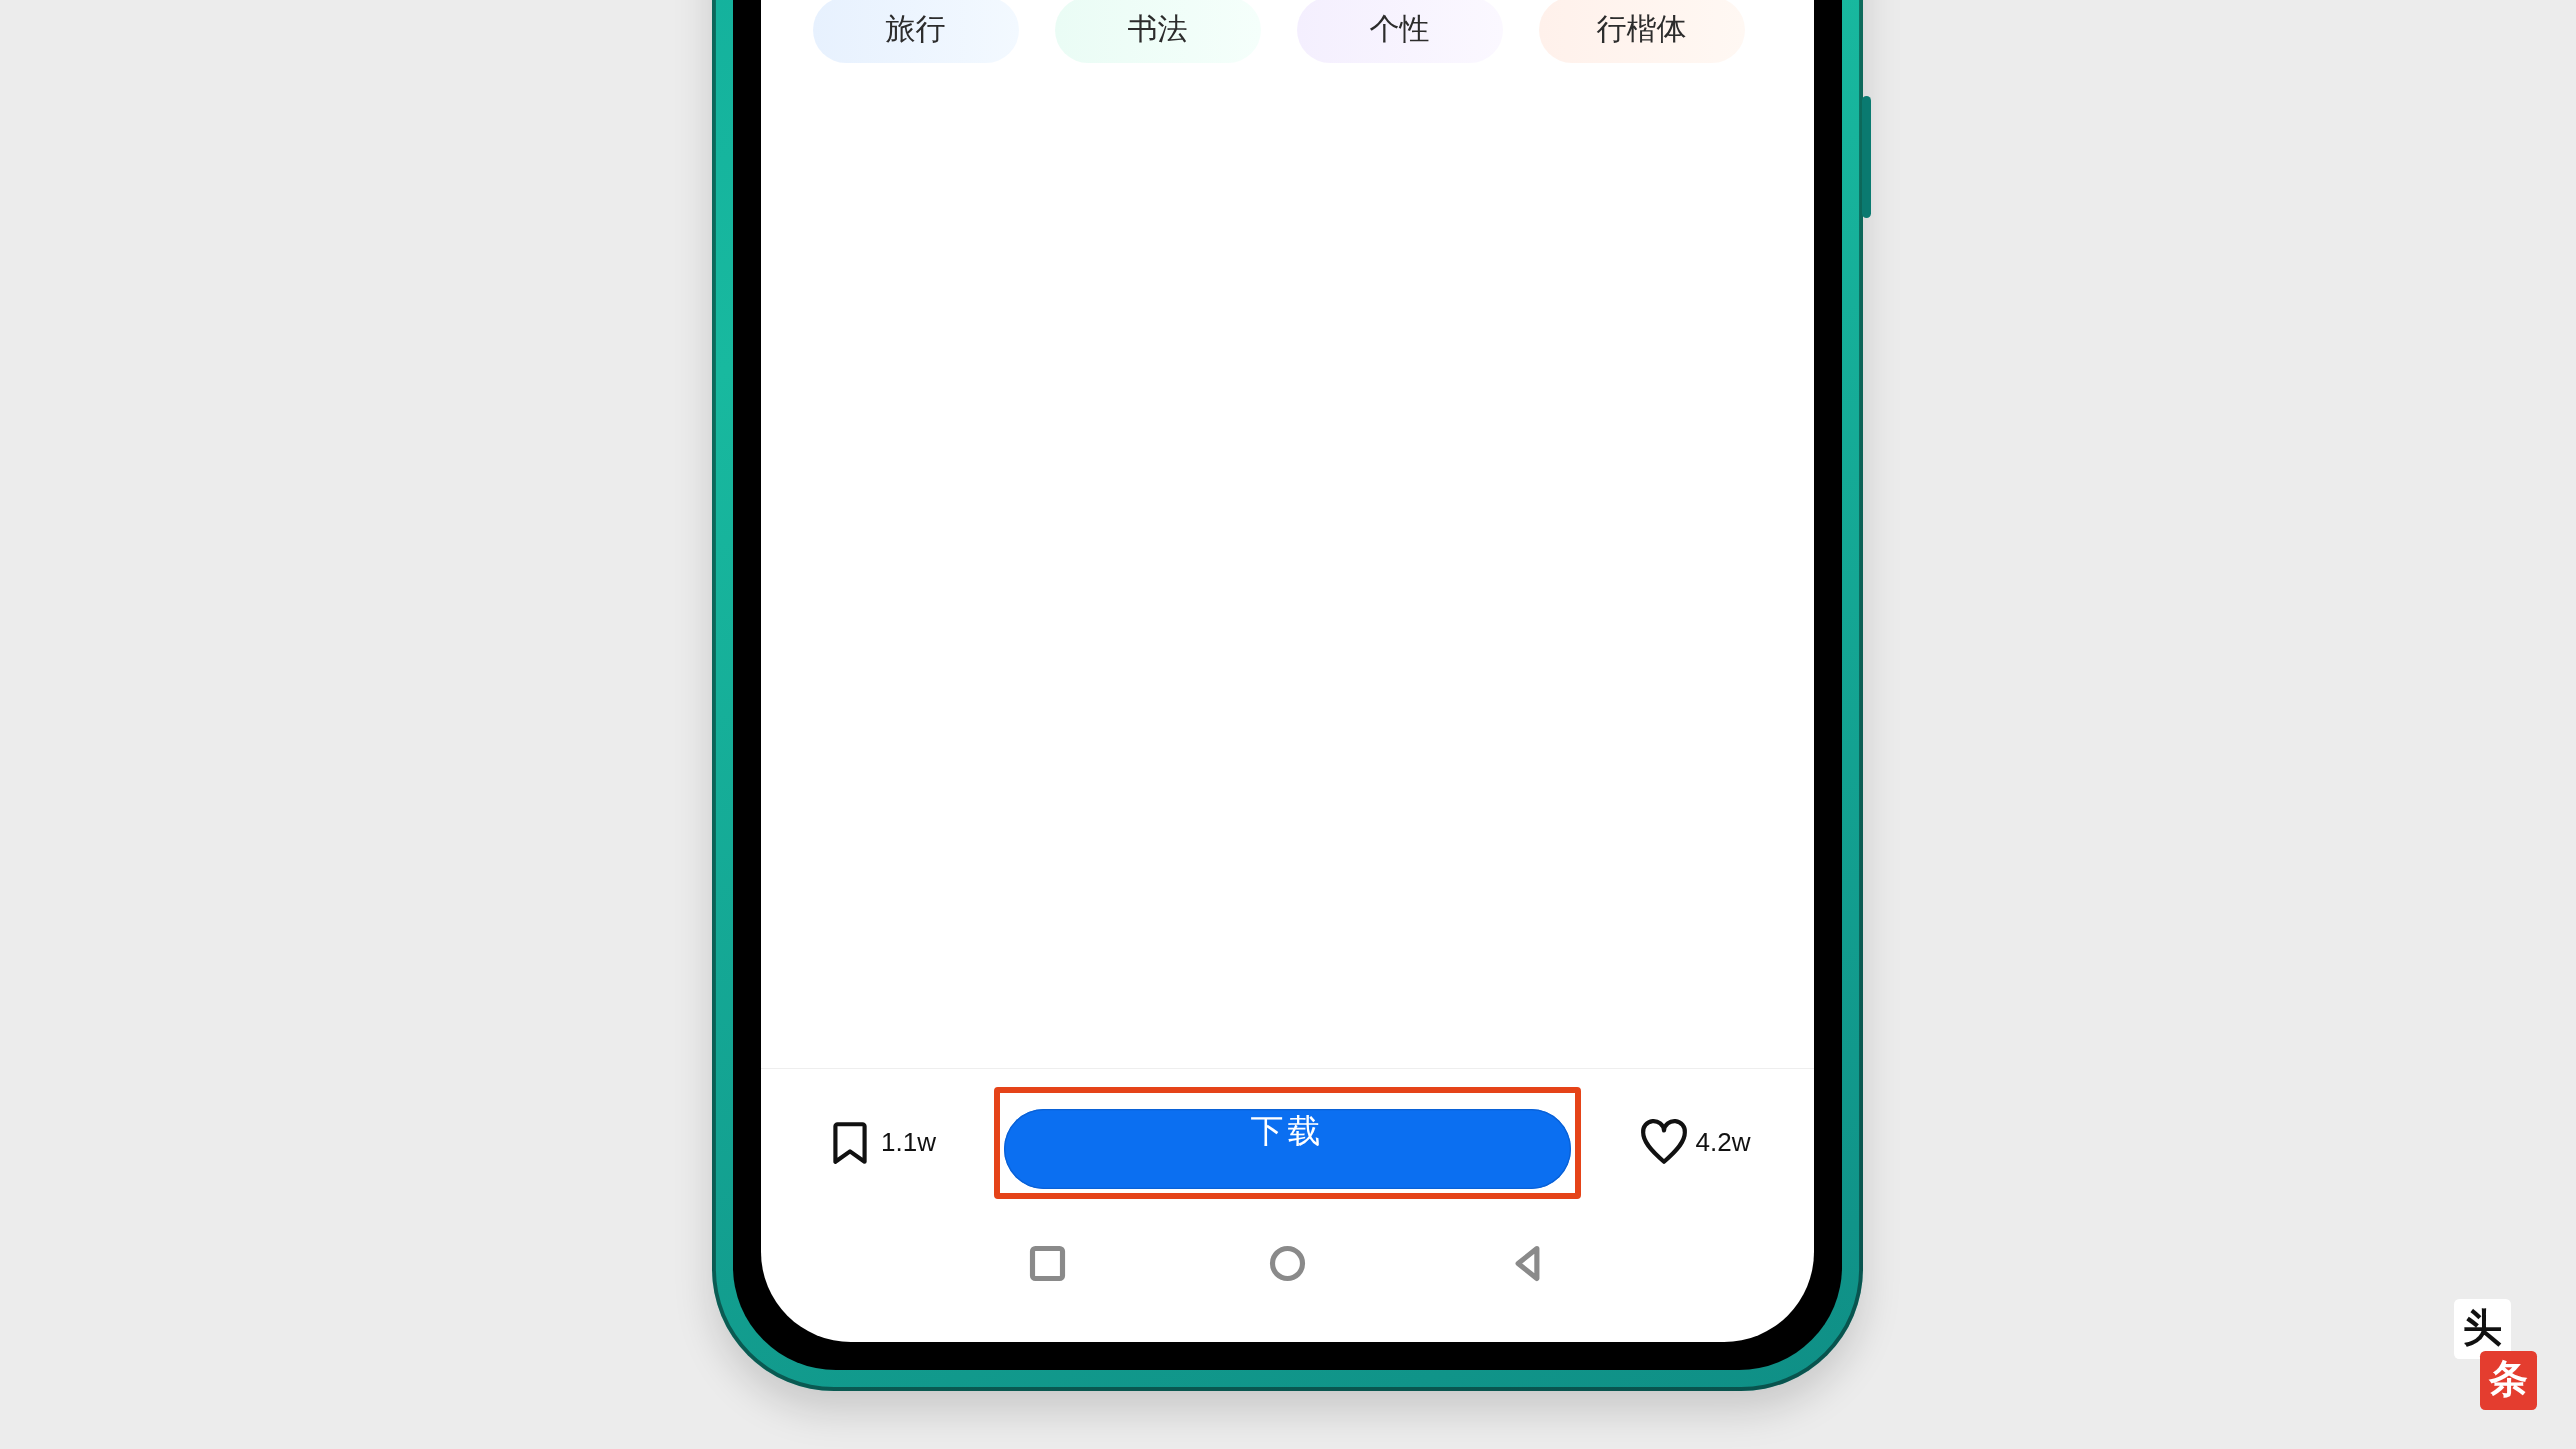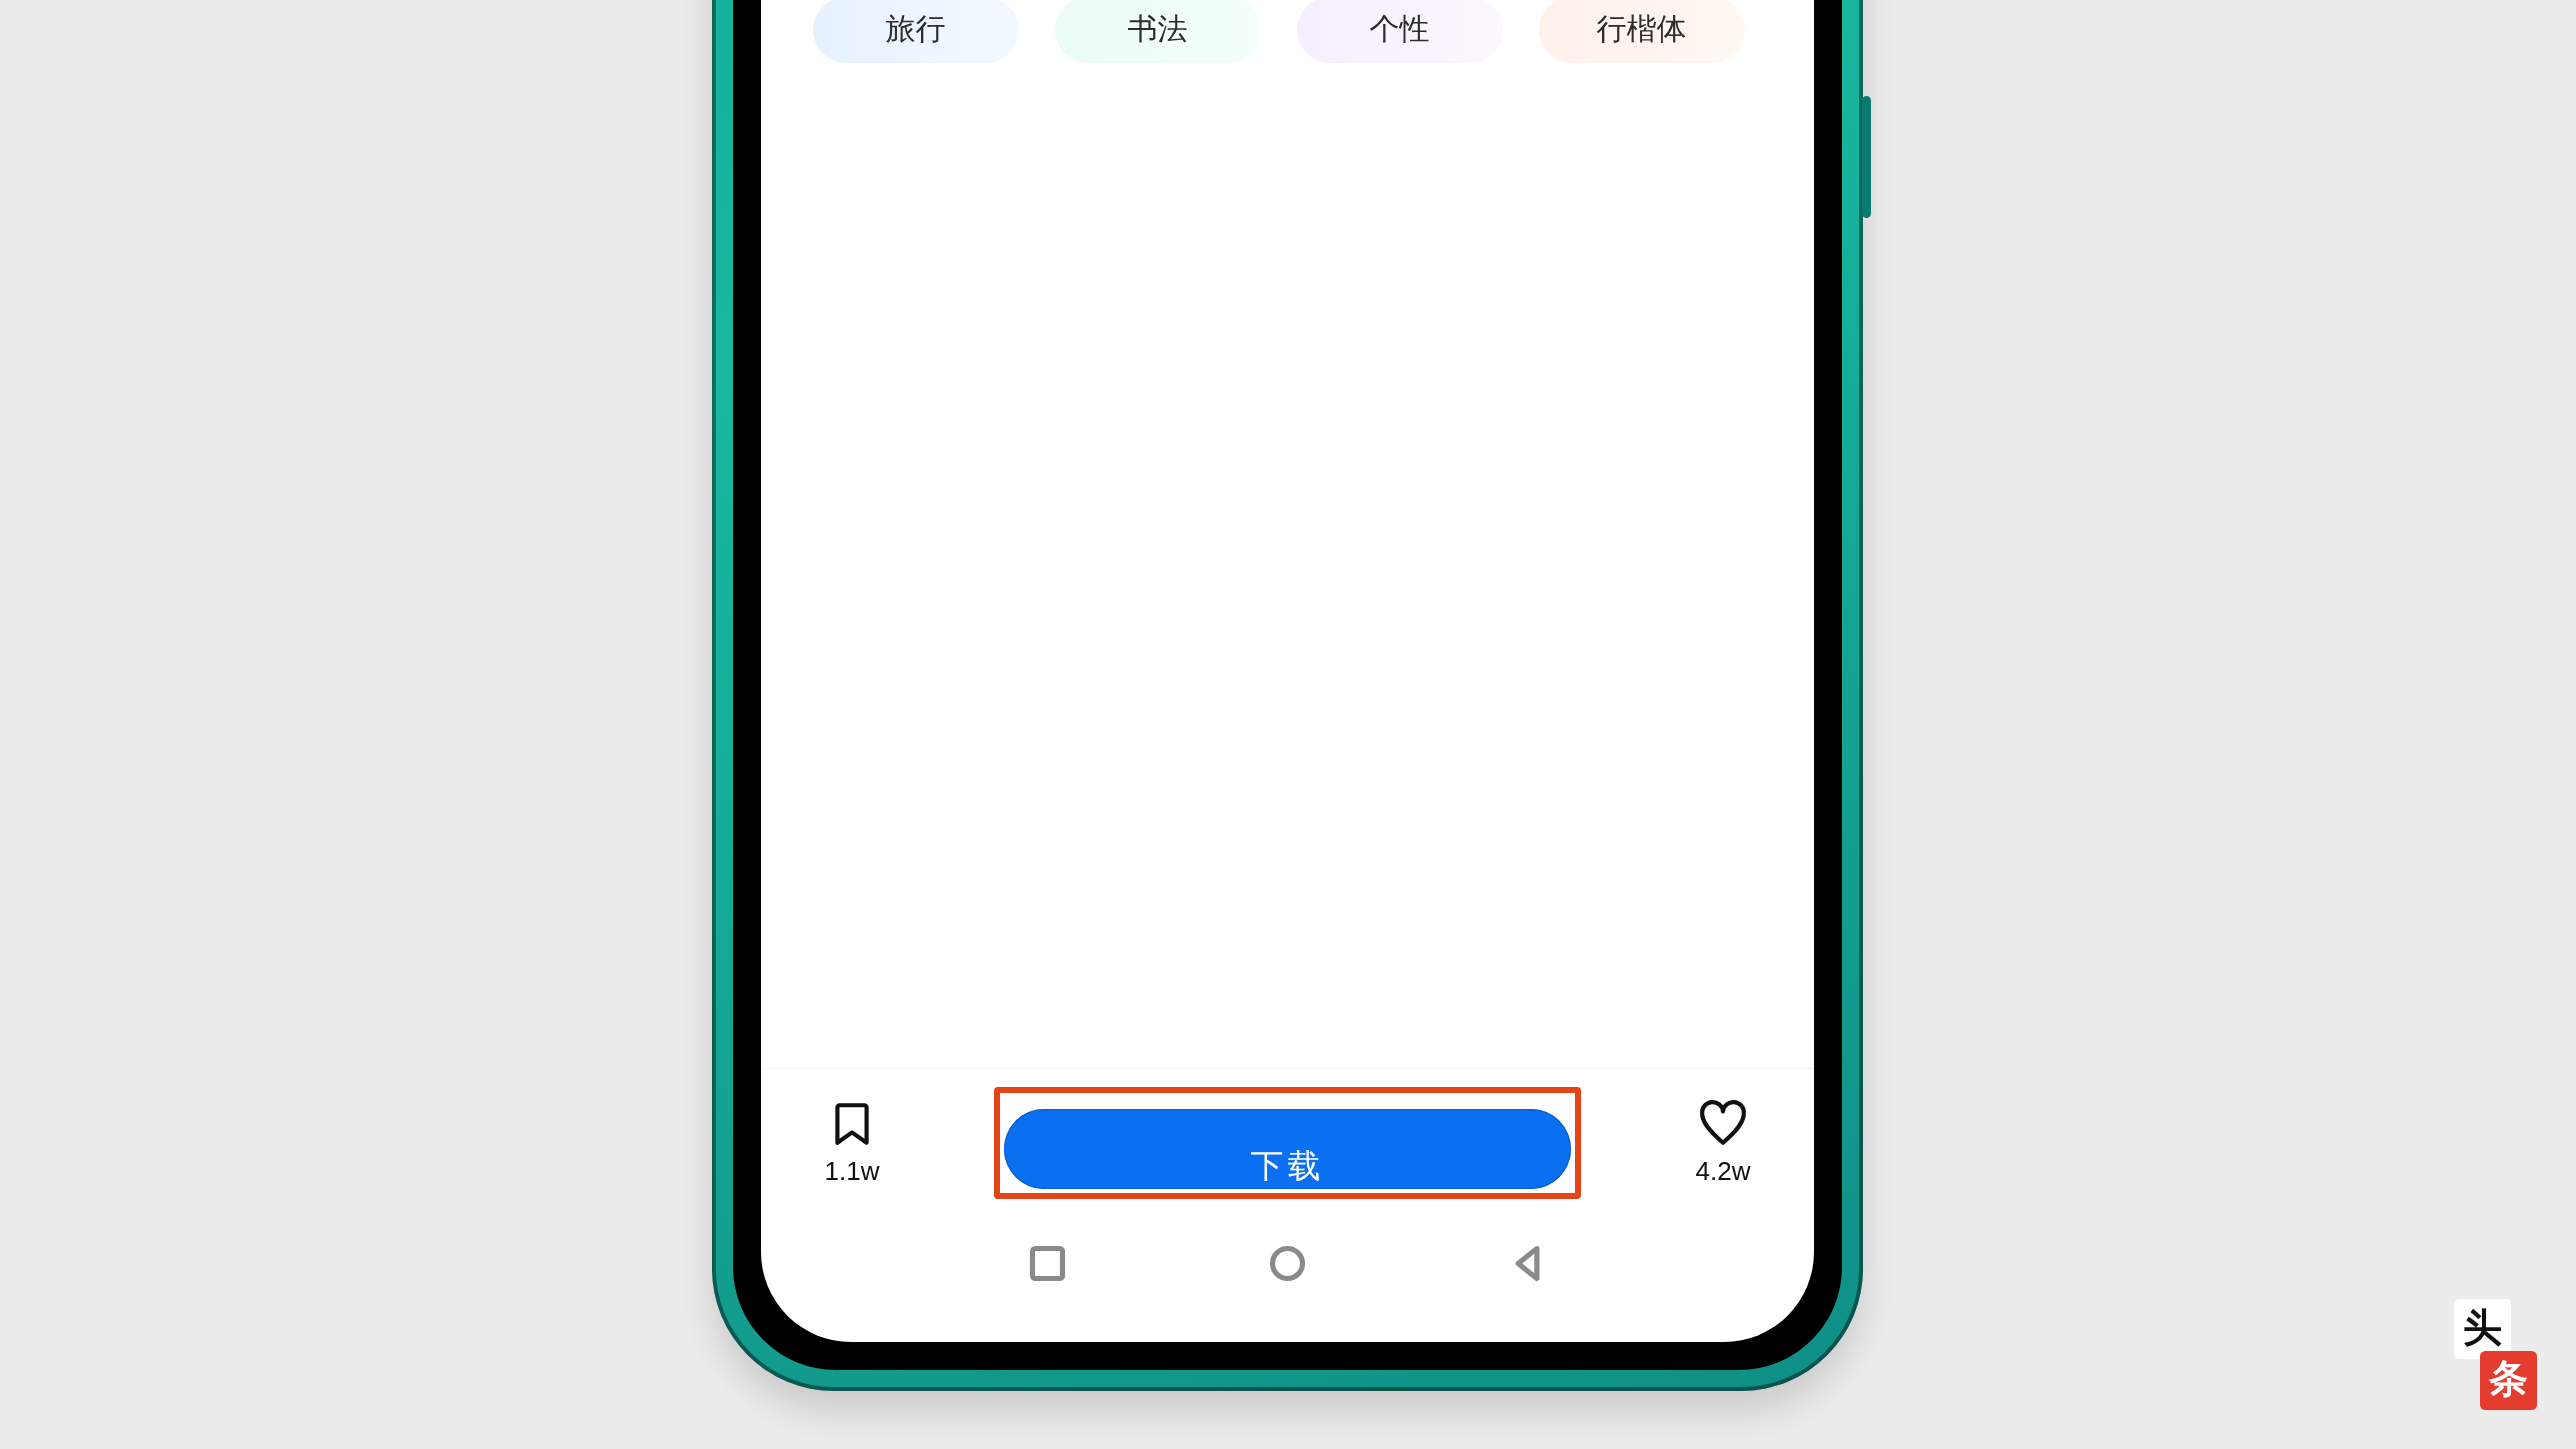--- a/index.html
+++ b/index.html
@@ -96,21 +96,21 @@
     bottom: 126px;
     height: 148px;
     border-top: 0.6px solid #eeeeee;
     display: flex;
     align-items: center;
     justify-content: space-between;
     padding: 0 64px;
   }
   .stat {
     display: flex;
-    flex-direction: column;
+    flex-direction: row;
     align-items: center;
     gap: 6.4px;
     color: #222;
   }
   .stat svg { width: 50px; height: 50px; }
   .stat-label { font-size: 26px; color:#111; }
 
   .download-wrap {
     border: 6.4px solid #e54318;
     padding: 3.9px;
@@ -121,21 +121,21 @@
   .download-btn {
     width: 567px;
     height: 80px;
     background: #0b6ff1;
     color: #ffffff;
     border: none;
     border-radius: 40px;
     font-size: 33px;
     letter-spacing: 3.9px;
     display: flex;
-    align-items: flex-end;
+    align-items: flex-start;
     justify-content: center;
     box-shadow: inset 0 0 0 1.3px #0a61d6;
     margin-top: 12px;
   }
 
   
   .nav-bar {
     position: absolute;
     left: 0; right: 0;
     bottom: 39px;

